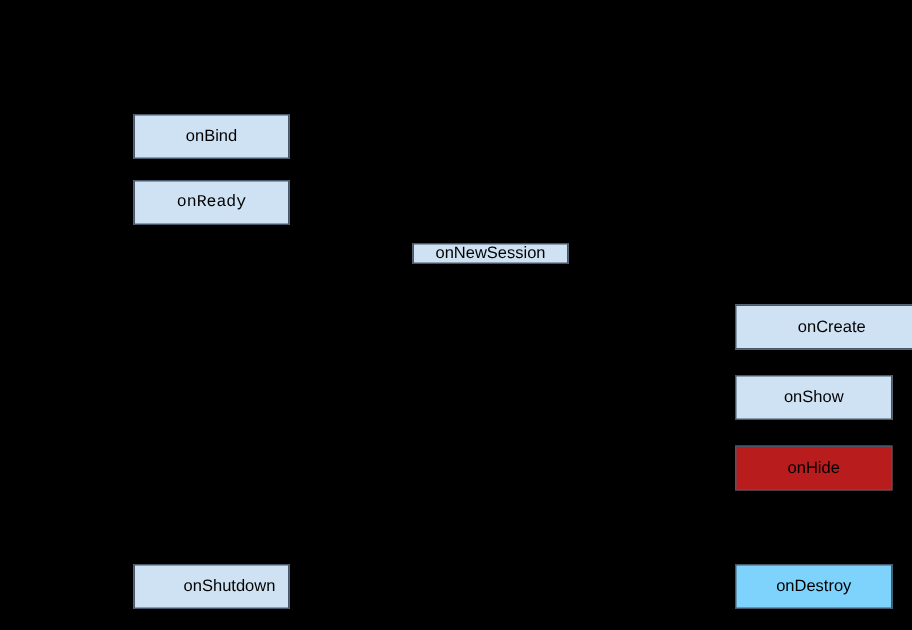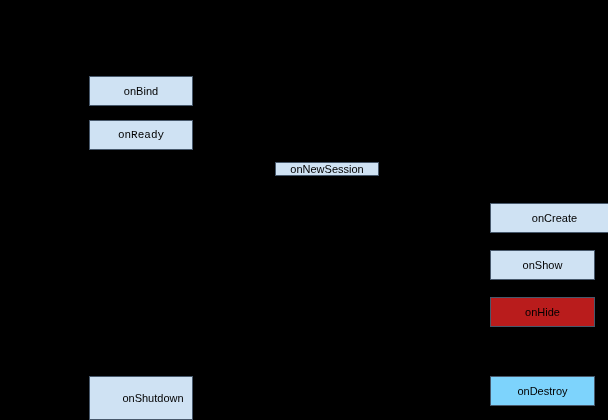--- a/index.html
+++ b/index.html
@@ -34,16 +34,16 @@
 <body>
 
 <div class="canvas">
   <div id="nodes-layer">
       <div class="node" style="left: 89px; top: 76px; width: 104px; height: 30px; background: rgb(207, 226, 243); border-color: rgb(71, 88, 107); color: rgb(0, 0, 0);">onBind</div>
       <div class="node" style="left: 89px; top: 120px; width: 104px; height: 30px; background: rgb(207, 226, 243); border-color: rgb(71, 88, 107); color: rgb(0, 0, 0); font-family: Liberation Mono, monospace;">onReady</div>
       <div class="node" style="left: 259px; top: 162px; width: 104px; height: 14px; background: rgb(207, 226, 243); border-color: rgb(71, 88, 107); color: rgb(0, 0, 0); margin-left: 16px;">onNewSession</div>
       <div class="node" style="left: 490px; top: 203px; width: 129px; height: 30px; background: rgb(207, 226, 243); border-color: rgb(71, 88, 107); color: rgb(0, 0, 0);">onCreate</div>
       <div class="node" style="left: 490px; top: 250px; width: 105px; height: 30px; background: rgb(207, 226, 243); border-color: rgb(71, 88, 107); color: rgb(0, 0, 0);">onShow</div>
       <div class="node" style="left: 490px; top: 297px; width: 105px; height: 30px; background: #b91c1c; border-color: rgb(71, 88, 107); color: rgb(0, 0, 0);">onHide</div>
-      <div class="node" style="left: 89px; top: 376px; width: 104px; height: 44px; background: rgb(207, 226, 243); border-color: rgb(71, 88, 107); color: rgb(0, 0, 0); padding-left: 24px;">onShutdown</div>
+      <div class="node" style="left: 89px; top: 376px; width: 104px; height: 30px; background: rgb(207, 226, 243); border-color: rgb(71, 88, 107); color: rgb(0, 0, 0); padding-left: 24px;">onShutdown</div>
       <div class="node" style="left: 490px; top: 376px; width: 105px; height: 30px; background: #7dd3fc; border-color: rgb(71, 88, 107); color: rgb(0, 0, 0);">onDestroy</div>
     </div>
 </div>
 
 </body></html>

